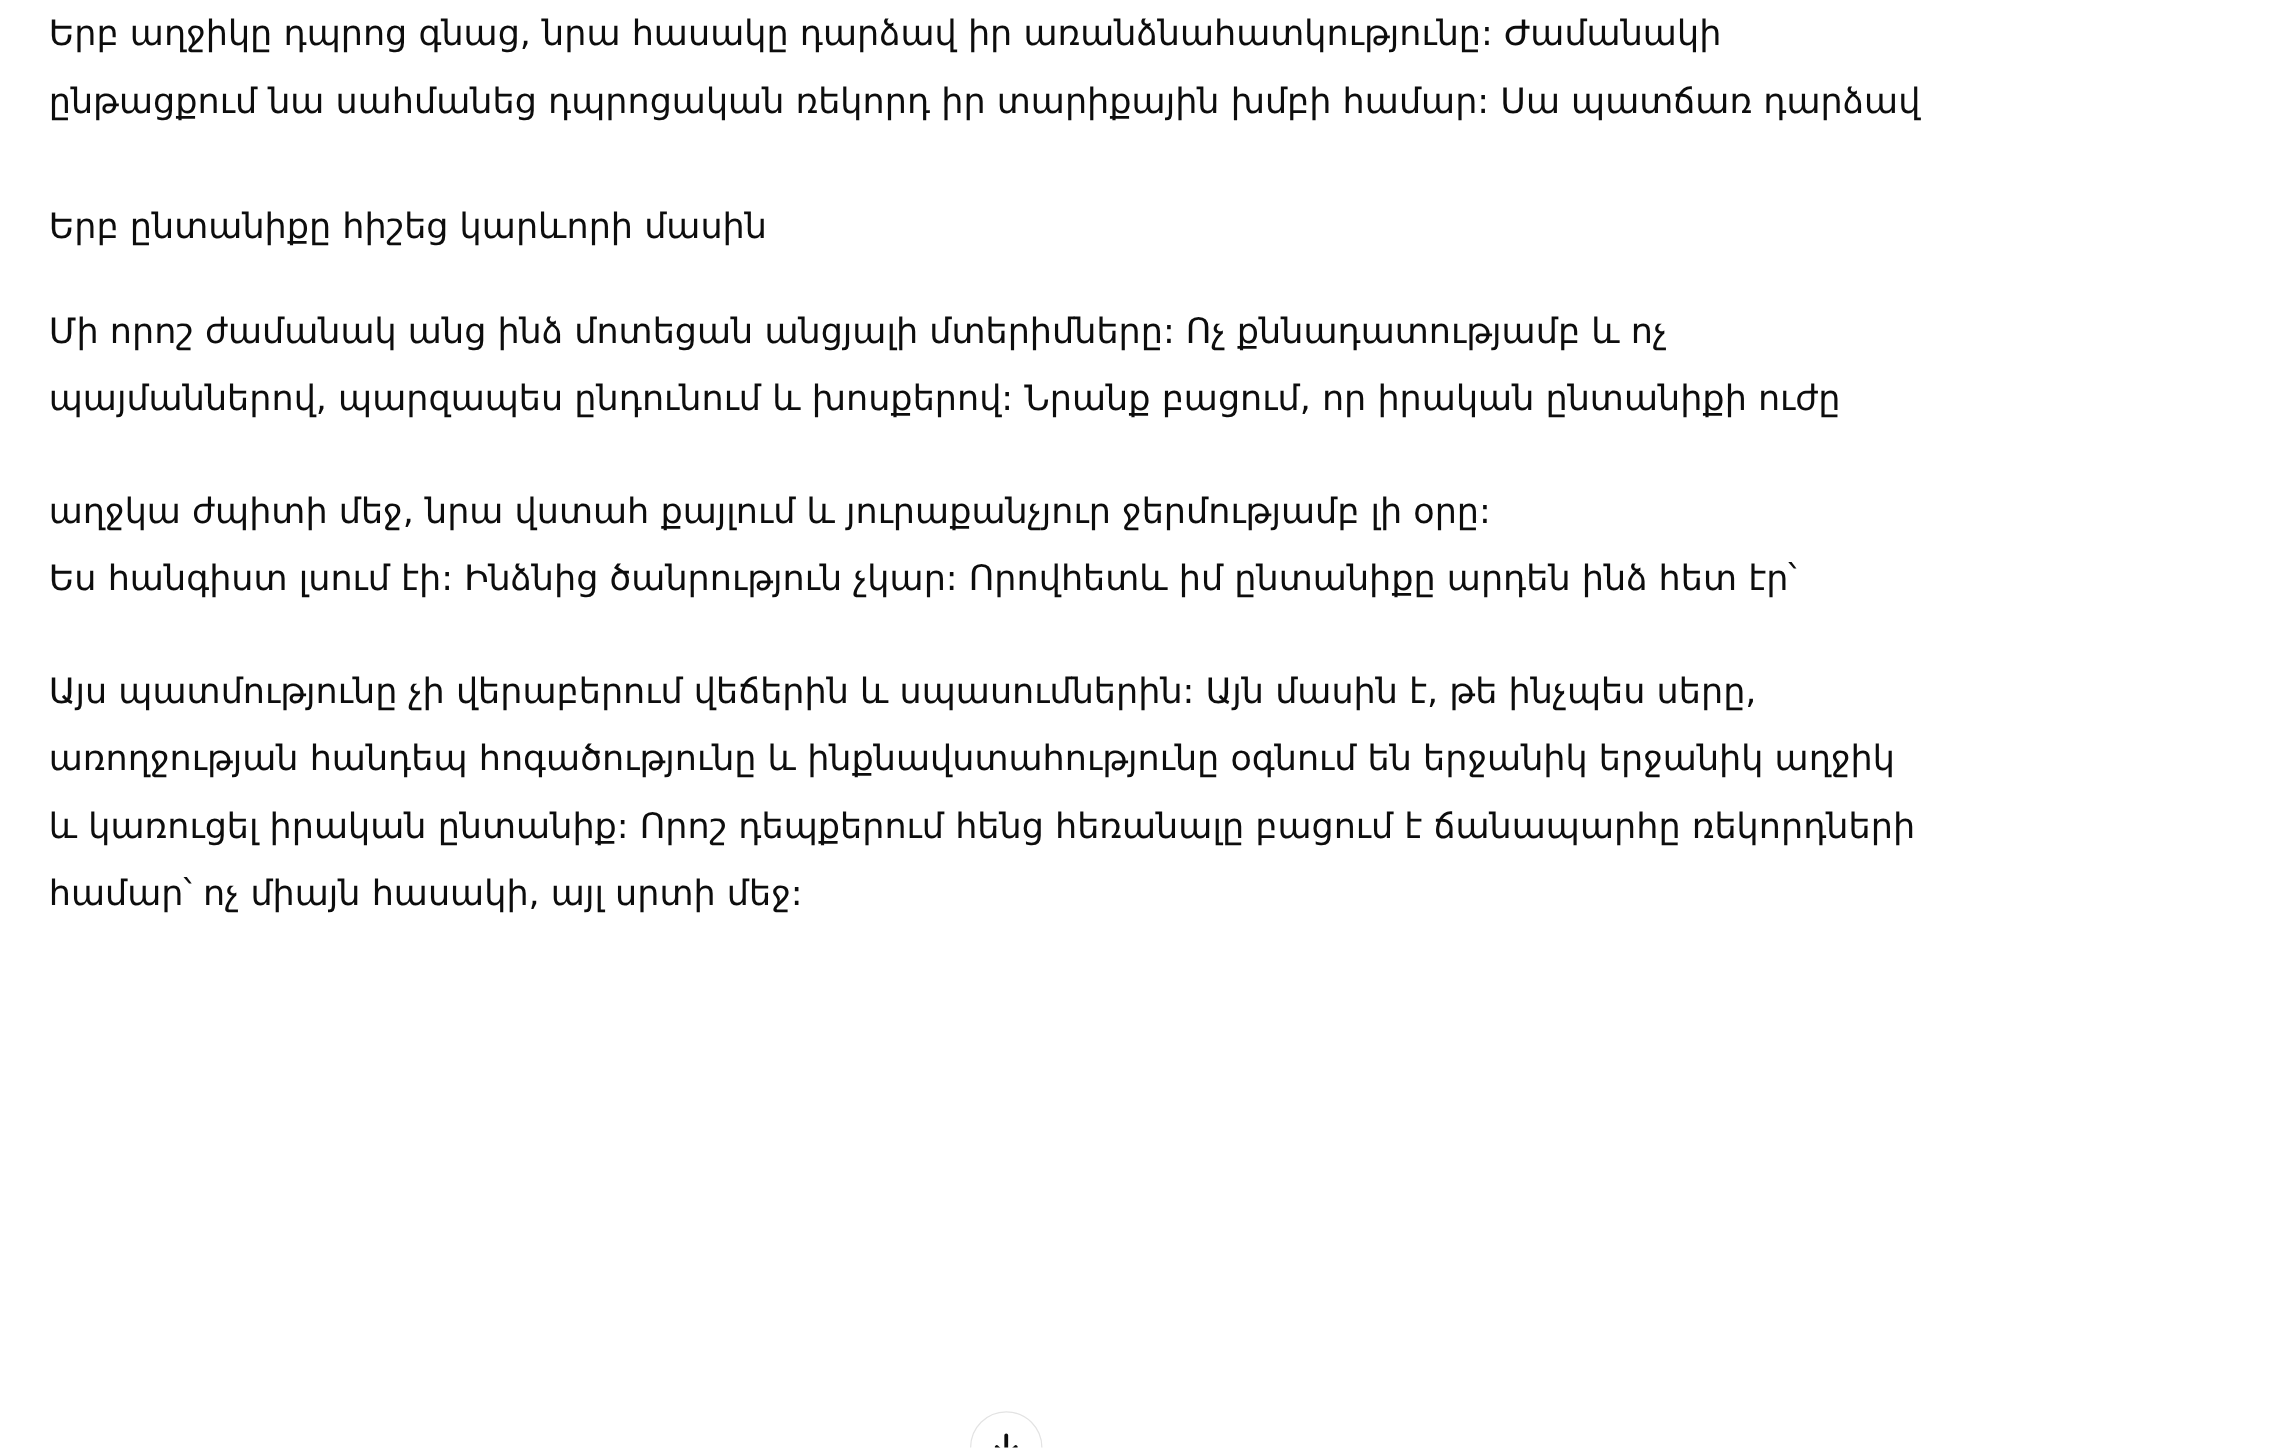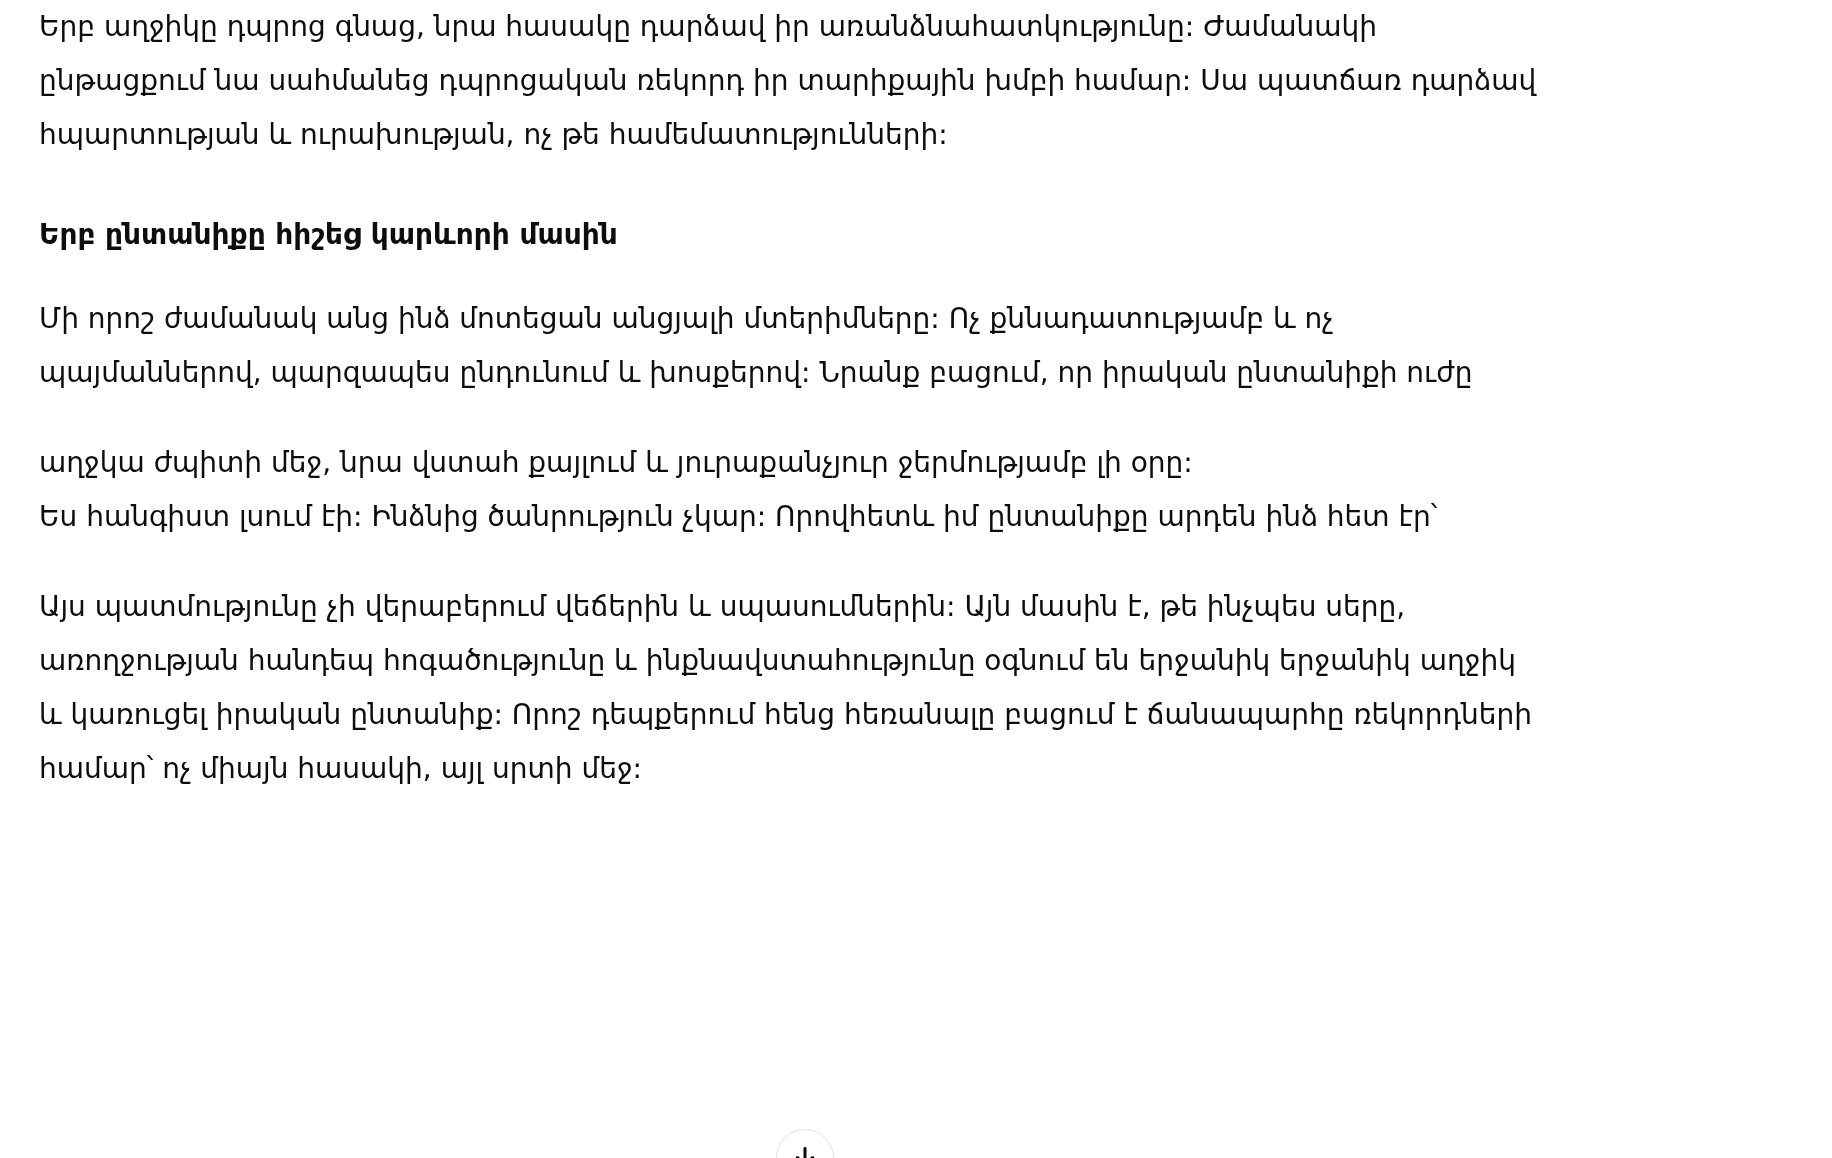--- a/index.html
+++ b/index.html
@@ -23,21 +23,21 @@
     left: 27px;
     right: 30px;
     color: #0d0d0d;
     font-size: 28px;
     line-height: 54px;
     font-weight: 400;
   }
   .para { margin: 0 0 36px 0; }
   .heading {
     font-size: 28px;
-    font-weight: 700;
+    font-weight: 400;
     margin: 46px 0 30px 0;
   }
   .line {
     display: block;
     white-space: nowrap;
   }
   .scroll-btn {
     position: absolute;
     left: 764px;
     top: 1129px;
@@ -58,21 +58,20 @@
 </style>
 </head>
 <body>
 
 <main class="transcript">
   <div class="message">
 
     <p class="para">
       <span class="line">Երբ աղջիկը դպրոց գնաց, նրա հասակը դարձավ իր առանձնահատկությունը: Ժամանակի</span>
       <span class="line">ընթացքում նա սահմանեց դպրոցական ռեկորդ իր տարիքային խմբի համար: Սա պատճառ դարձավ</span>
-      <span class="line">հպարտության և ուրախության, ոչ թե համեմատությունների:</span>
     </p>
 
 
     <h3 class="heading">
       <span class="line">Երբ ընտանիքը հիշեց կարևորի մասին</span>
     </h3>
 
     <p class="para">
       <span class="line">Մի որոշ ժամանակ անց ինձ մոտեցան անցյալի մտերիմները: Ոչ քննադատությամբ և ոչ</span>
       <span class="line">պայմաններով, պարզապես ընդունում և խոսքերով: Նրանք բացում, որ իրական ընտանիքի ուժը</span>

